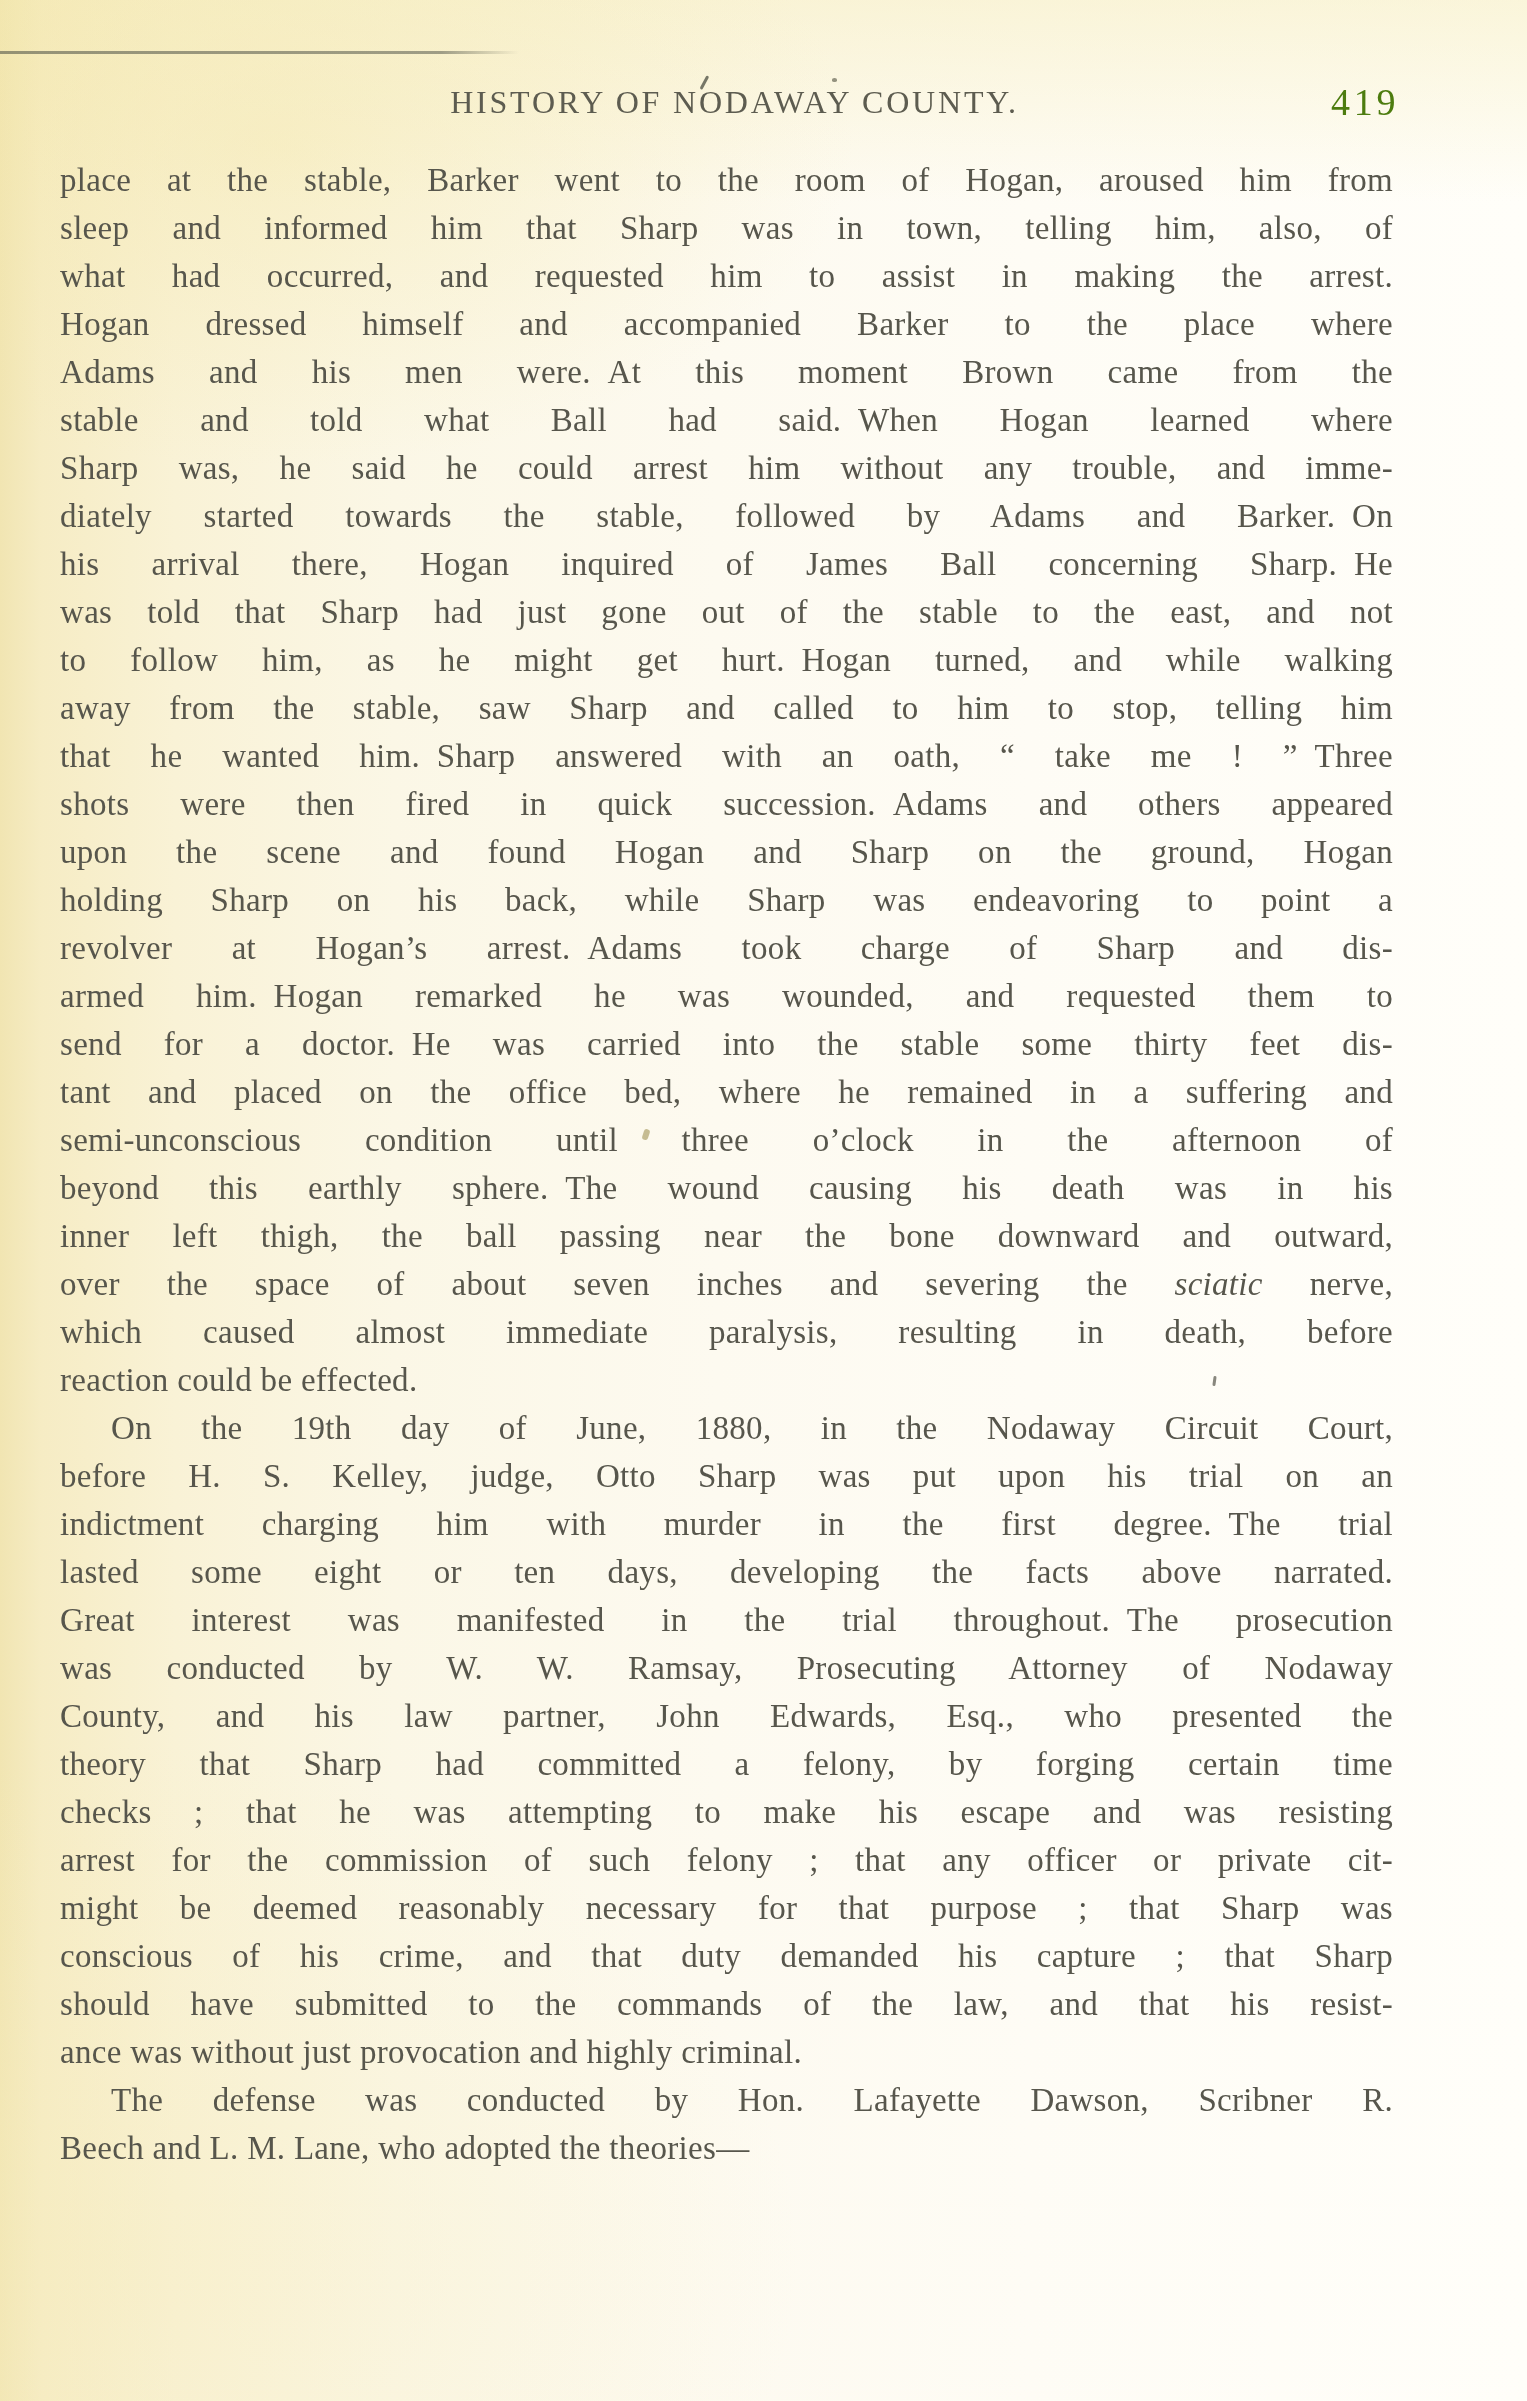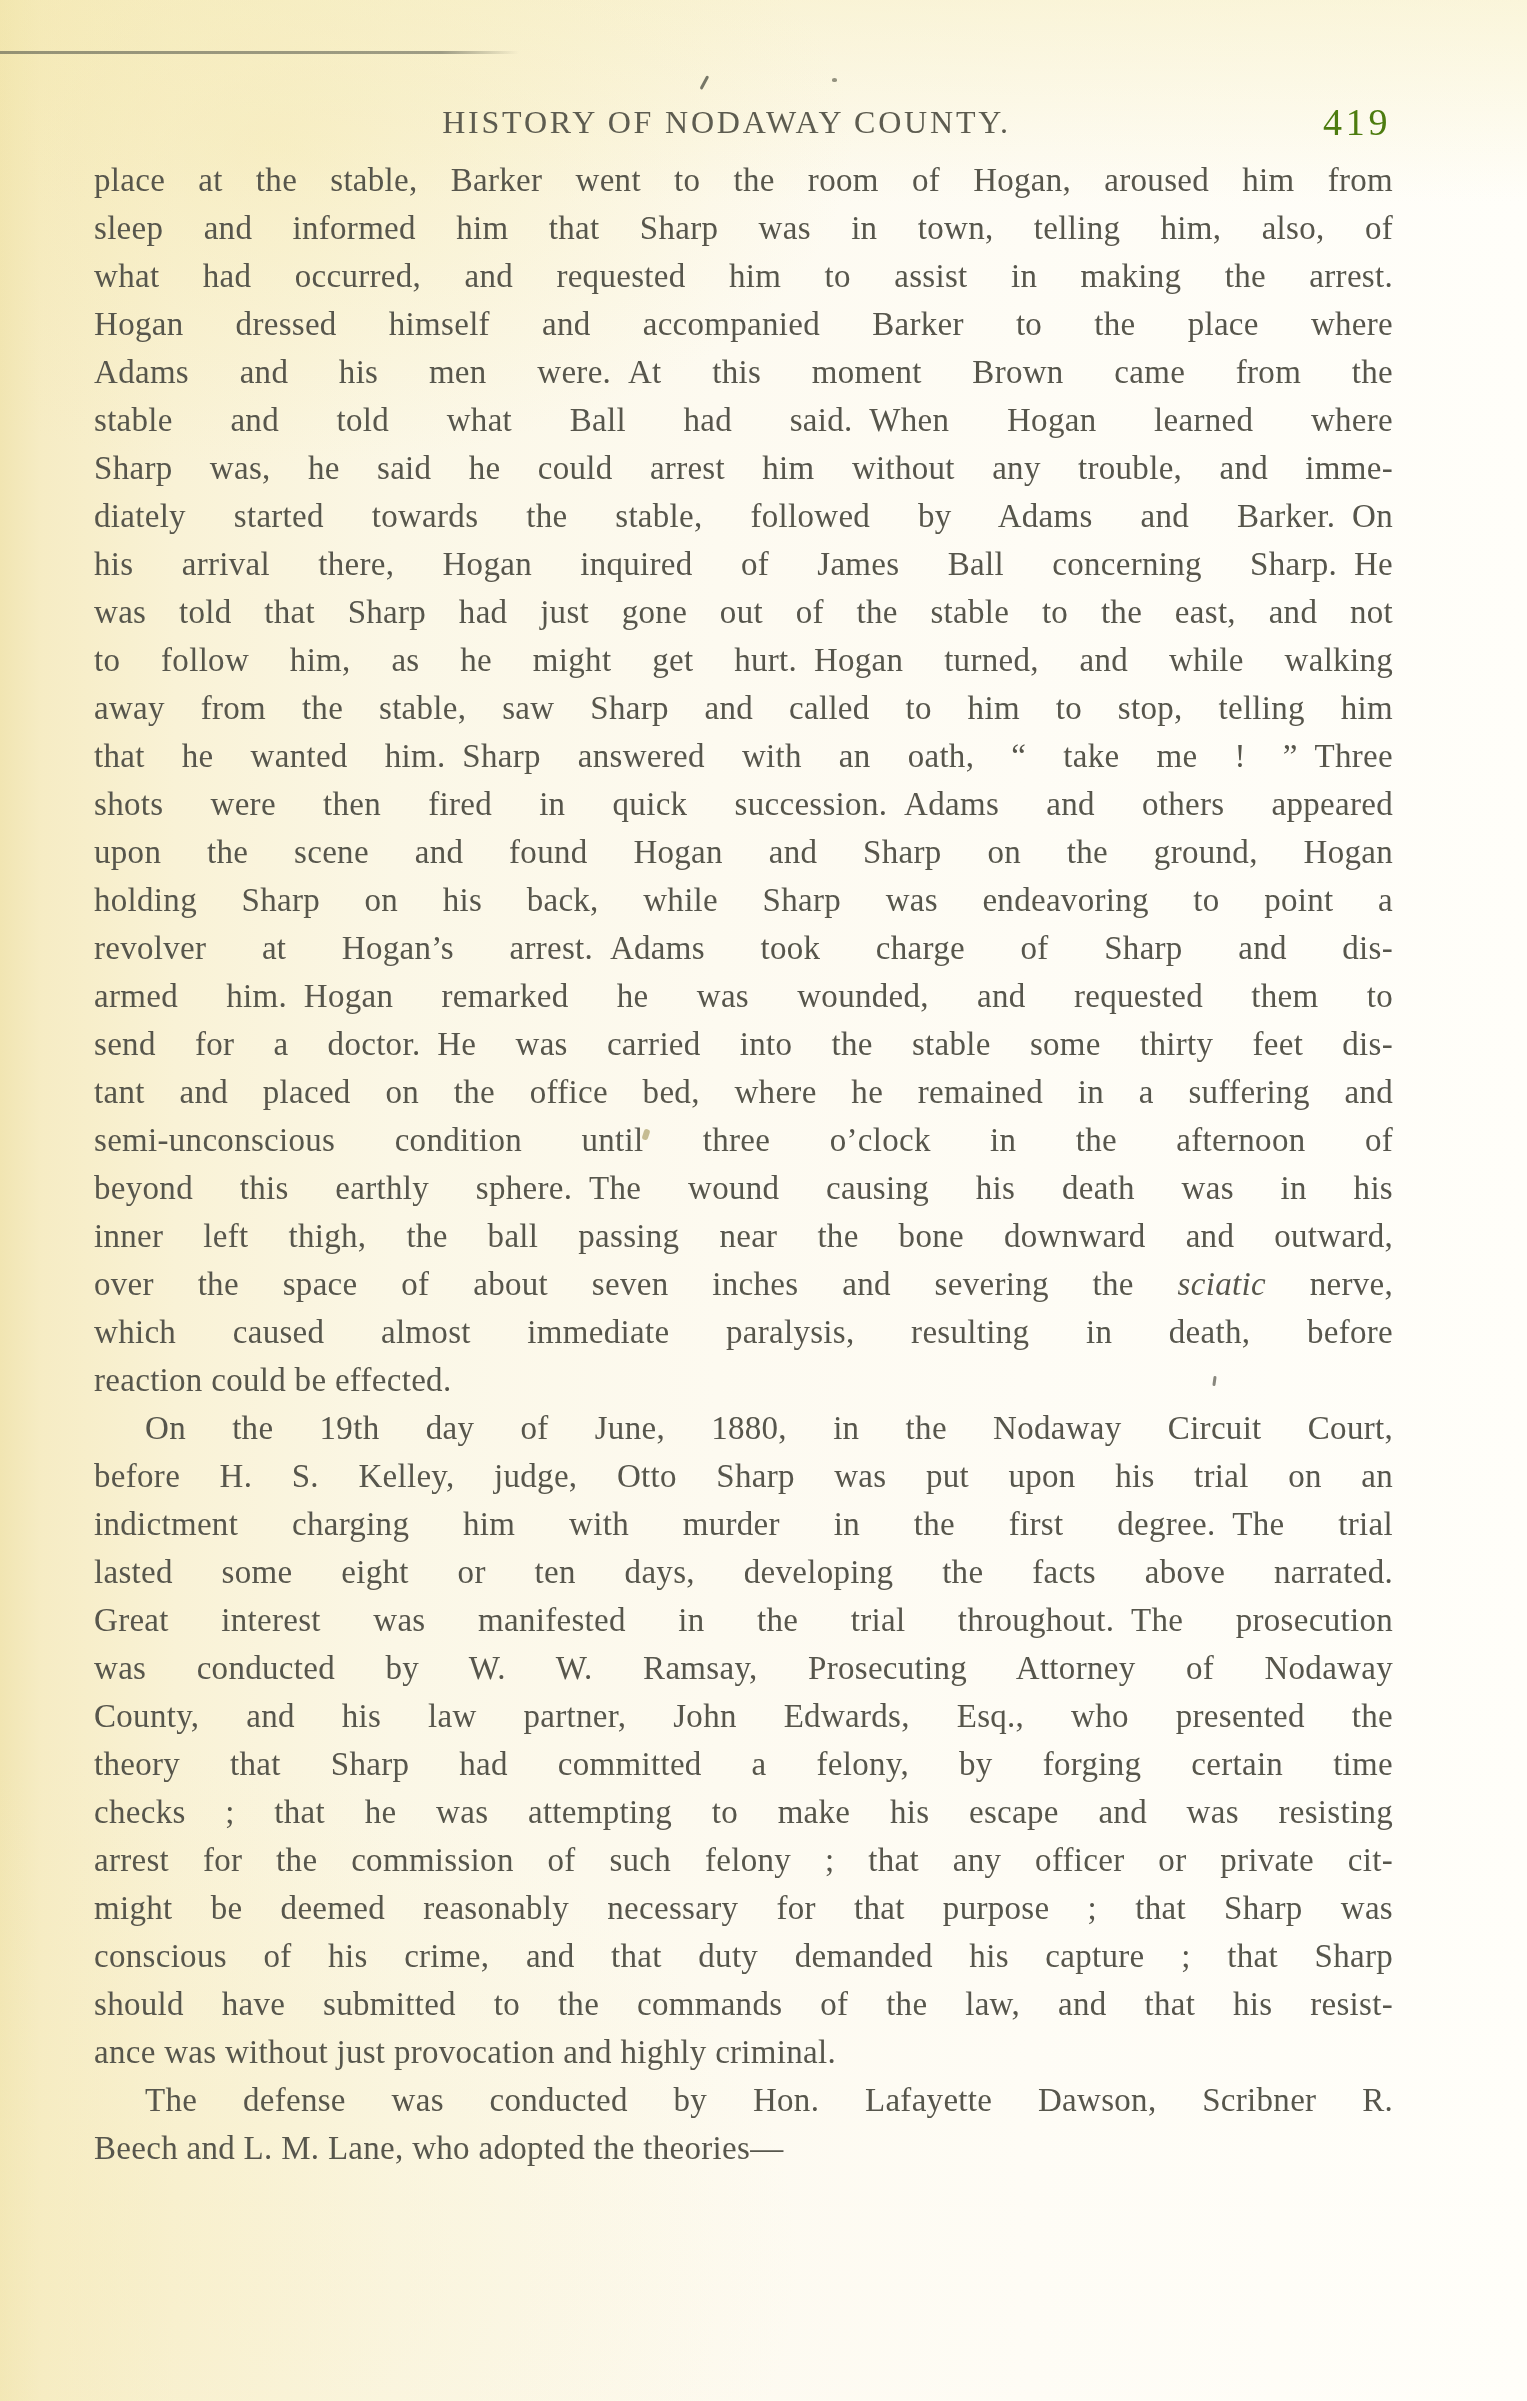--- a/index.html
+++ b/index.html
@@ -10,41 +10,40 @@
       radial-gradient(827px 460px at 18% 6%, rgba(244,231,170,0.45), rgba(244,231,170,0) 70%),
       radial-gradient(1011px 735px at 6% 94%, rgba(246,236,190,0.40), rgba(246,236,190,0) 70%),
       linear-gradient(180deg, rgba(243,232,172,0.40) 0px, rgba(243,232,172,0) 202px),
       linear-gradient(90deg, #f1e5b2 0px, #f6ecc4 41px, #f9f2d6 175px, #fbf7e6 395px,
                       #fdfaf0 717px, #fefcf5 1029px, #fffef9 1527px);
   }
   .page { position:absolute; inset:0; }
 
   
   .header {
-    position:absolute; left:60px; top:82px; width:1333px;
+    position:absolute; left:68px; top:82px; width:1333px;
     color:#5d5c50;
-    margin-top:20px;
   }
   .header-title {
     display:block; text-align:center;
     font-size:32px; letter-spacing:2.8px; line-height:40px;
     color:#5d5c50;
   }
   .page-number {
     position:absolute; right:1.8px; top:-1.8px;
     font-size:38px; letter-spacing:3.7px; color:#4d7c0f;
   }
 
   
   .body-text {
     position:absolute; left:60px; top:156px; width:1333px;
     font-size:33px; line-height:48px; letter-spacing:0.3px;
     color:#57564c;
   }
-  .line { text-align:justify; text-align-last:justify; height:48px;margin-left:34px; }
+  .line { text-align:justify; text-align-last:justify; height:48px; }
   .line.last { text-align-last:left; }
   .para.indent .line:first-child { text-indent:51px; }
   .line i { font-style:italic; }
 
   
   .artifact-topline {
     position:absolute; left:0; top:51px; height:2.8px; width:524px;
     background:linear-gradient(90deg, rgba(70,74,64,0.55) 0px, rgba(70,74,64,0.50) 441px, rgba(70,74,64,0) 519px);
   }
   .artifact-o-tick {

